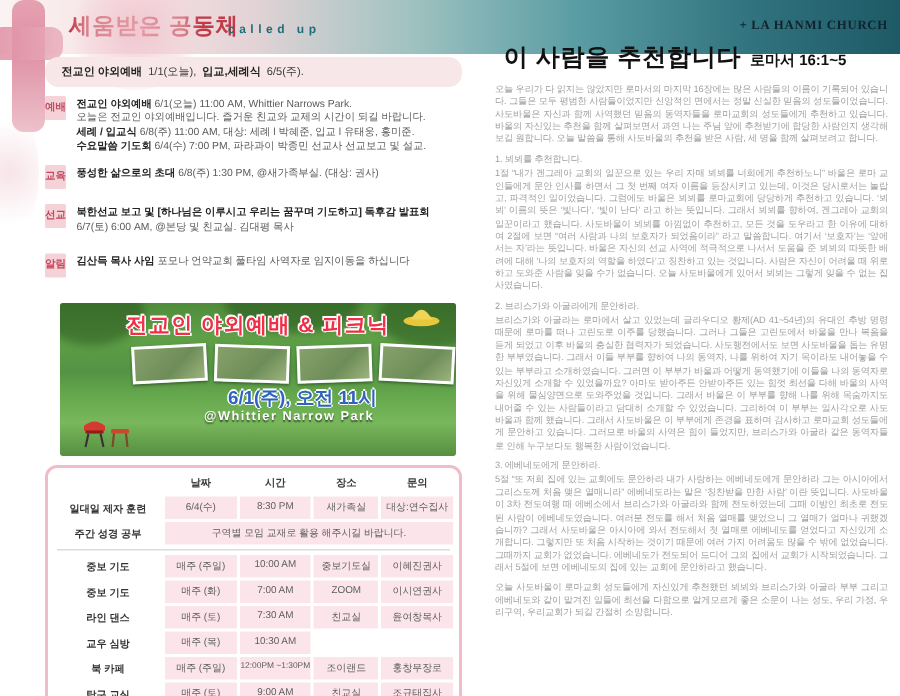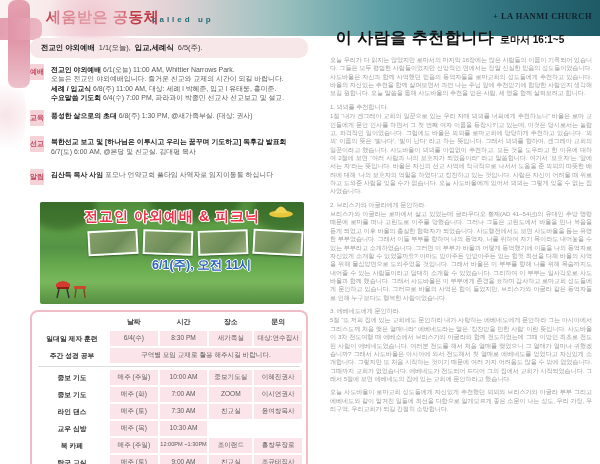--- a/index.html
+++ b/index.html
@@ -147,20 +147,21 @@
       <div class="tree" style="left:110px;top:-20px;width:90px;height:40px;"></div>
       <div class="tree" style="right:-18px;top:-12px;width:70px;height:42px;"></div>
       <div class="banner-title">전교인 야외예배 &amp; 피크닉</div>
       <div class="photo-strip">
         <div class="photo r1"></div>
         <div class="photo r2"></div>
         <div class="photo r3"></div>
         <div class="photo r4"></div>
       </div>
       <div class="banner-date">6/1(주), 오전 11시</div>
+      <div class="banner-loc">@Whittier Narrow Park</div>
       <svg class="grill" width="34" height="22" viewBox="0 0 34 22">
         <path d="M2 6 Q9 0 16 6 L16 9 Q9 13 2 9 Z" fill="#d43a2e"></path>
         <rect x="3" y="9" width="12" height="2" fill="#8c1f18"></rect>
         <line x1="5" y1="11" x2="3" y2="20" stroke="#333" stroke-width="1.4"></line>
         <line x1="13" y1="11" x2="15" y2="20" stroke="#333" stroke-width="1.4"></line>
         <rect x="20" y="8" width="12" height="3" rx="1" fill="#c94a2a"></rect>
         <line x1="22" y1="11" x2="21" y2="20" stroke="#7a4a22" stroke-width="1.4"></line>
         <line x1="30" y1="11" x2="31" y2="20" stroke="#7a4a22" stroke-width="1.4"></line>
       </svg>
       <svg class="hat" width="26" height="14" viewBox="0 0 26 14">

